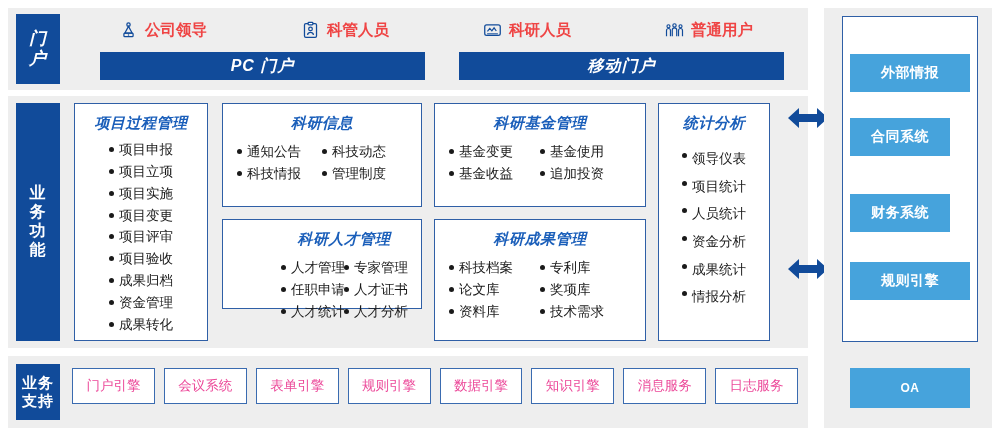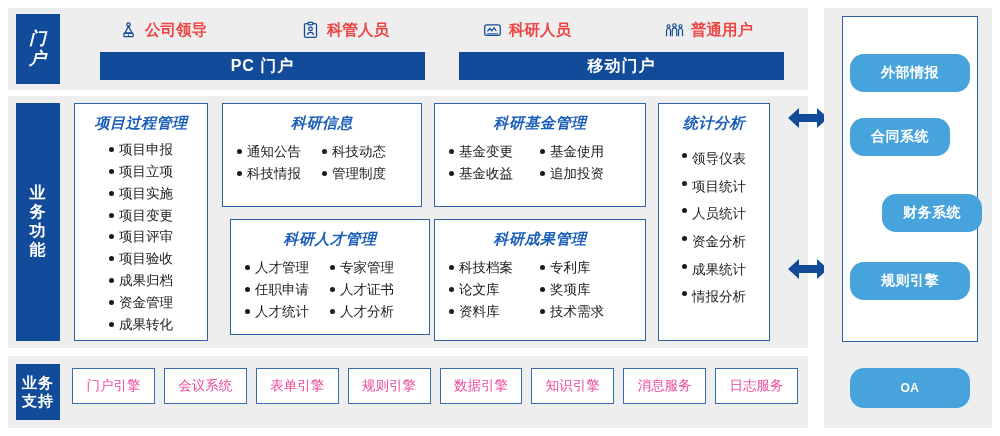--- a/index.html
+++ b/index.html
@@ -63,20 +63,21 @@
     width: 712px; height: 28px;
     display: flex;
     gap: 6px;
   }
   .portal-btn {
     flex: 1 1 0;
     background: #114b9a;
     color: #fff;
     font-size: 16px;
     font-weight: bold;
+    font-style: italic;
     display: flex;
     align-items: center;
     justify-content: center;
     letter-spacing: 1px;
     margin-left: 28px;
   }
 
   
   #func-band { left: 8px; top: 96px; width: 800px; height: 252px; }
   #func-tab  { left: 16px; top: 103px; width: 44px; height: 238px; font-size: 16px; }
@@ -128,21 +129,21 @@
     width: 5px; height: 5px;
     border-radius: 50%;
     background: #1a1a1a;
     margin-top: 8px;
     flex: 0 0 auto;
   }
 
   
   #card-project { left: 4px;   top: 0;   width: 134px; height: 238px; }
   #card-info    { left: 152px; top: 0;   width: 200px; height: 104px; }
-  #card-talent  { left: 160px; top: 116px; width: 200px; height: 116px; }
+  #card-talent  { left: 152px; top: 116px; width: 200px; height: 90px; padding-left: 44px; }
   #card-fund    { left: 364px; top: 0;   width: 212px; height: 104px; }
   #card-achieve { left: 364px; top: 116px; width: 212px; height: 122px; }
   #card-stat    { left: 588px; top: 0;   width: 112px; height: 238px; }
 
   #card-project .card-items { margin-top: 6px; }
   #card-stat .card-items { margin-top: 12px; }
   #card-stat .li { line-height: 2.05; }
 
   
   #supp-band { left: 8px; top: 356px; width: 800px; height: 72px; }
@@ -178,25 +179,24 @@
   .ext-btn {
     position: absolute;
     background: #46a3dc;
     color: #ffffff;
     font-size: 14px;
     font-weight: bold;
     display: flex;
     align-items: center;
     justify-content: center;
     letter-spacing: .5px;
-    border-radius: 14px;
   }
   #ext-0 { left: 850px; top: 54px;  width: 120px; height: 38px; }
   #ext-1 { left: 850px; top: 118px; width: 100px; height: 38px; }
-  #ext-2 { left: 882px; top: 194px; width: 100px; height: 38px; }
+  #ext-2 { left: 850px; top: 194px; width: 100px; height: 38px; }
   #ext-3 { left: 850px; top: 262px; width: 120px; height: 38px; }
   #ext-oa { left: 850px; top: 368px; width: 120px; height: 40px; font-size: 12px; }
 
   
   .arrow {
     position: absolute;
     width: 44px; height: 26px;
   }
   #arrow-top { left: 786px; top: 105px; }
   #arrow-bot { left: 786px; top: 256px; }

